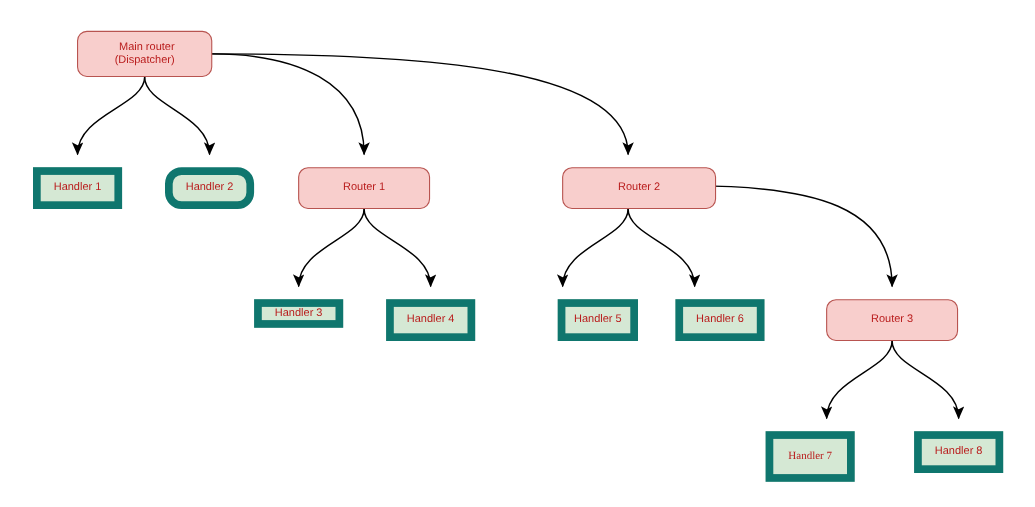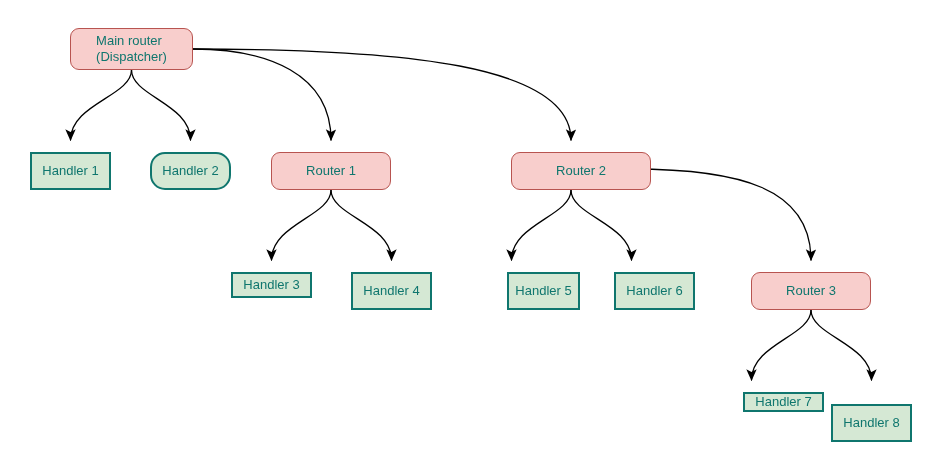--- a/index.html
+++ b/index.html
@@ -22,39 +22,39 @@
     width: 941px;
     height: 461px;
     pointer-events: none;
   }
   .node {
     position: absolute;
     box-sizing: border-box;
     display: flex;
     align-items: center;
     justify-content: center;
-    text-align: left;
+    text-align: right;
     line-height: 1.25;
-    color: #0f766e;
-    font-size: 13px;
+    color: #b91c1c;
+    font-size: 10px;
     z-index: 2;
   }
   .node .node-label {
     display: block;
     white-space: pre-line;
     padding: 0 4px;
   }
   .node-router {
     background: #f8cecc;
     border: 1px solid #b85450;
     border-radius: 9px;
   }
   .node-handler {
     background: #d5e8d4;
-    border: 2px solid #0f766e;
+    border: 7px solid #0f766e;
     border-radius: 0;
   }
 </style>
 </head>
 <body>
 
 <div id="canvas">
 
   <svg id="edge-layer" viewBox="0 0 941 461" width="941" height="461" xmlns="http://www.w3.org/2000/svg">
     <defs>
@@ -102,21 +102,21 @@
       </div>
       <div class="node node-handler" style="left: 471px; top: 272px; width: 73px; height: 38px; margin-left: 36px;">
         <span class="node-label">Handler 5</span>
       </div>
       <div class="node node-handler" style="left: 591px; top: 272px; width: 81px; height: 38px; margin-left: 23px;">
         <span class="node-label">Handler 6</span>
       </div>
       <div class="node node-router" style="left: 751px; top: 272px; width: 120px; height: 38px;">
         <span class="node-label">Router 3</span>
       </div>
-      <div class="node node-handler" style="left: 743px; top: 392px; width: 81px; height: 20px;">
+      <div class="node node-handler" style="left: 696px; top: 392px; width: 81px; height: 46px; font-family: Liberation Serif, serif;">
         <span class="node-label">Handler 7</span>
       </div>
-      <div class="node node-handler" style="left: 831px; top: 404px; width: 81px; height: 38px;">
+      <div class="node node-handler" style="left: 831px; top: 392px; width: 81px; height: 38px;">
         <span class="node-label">Handler 8</span>
       </div>
     </div>
 
 </div>
 
 </body></html>

